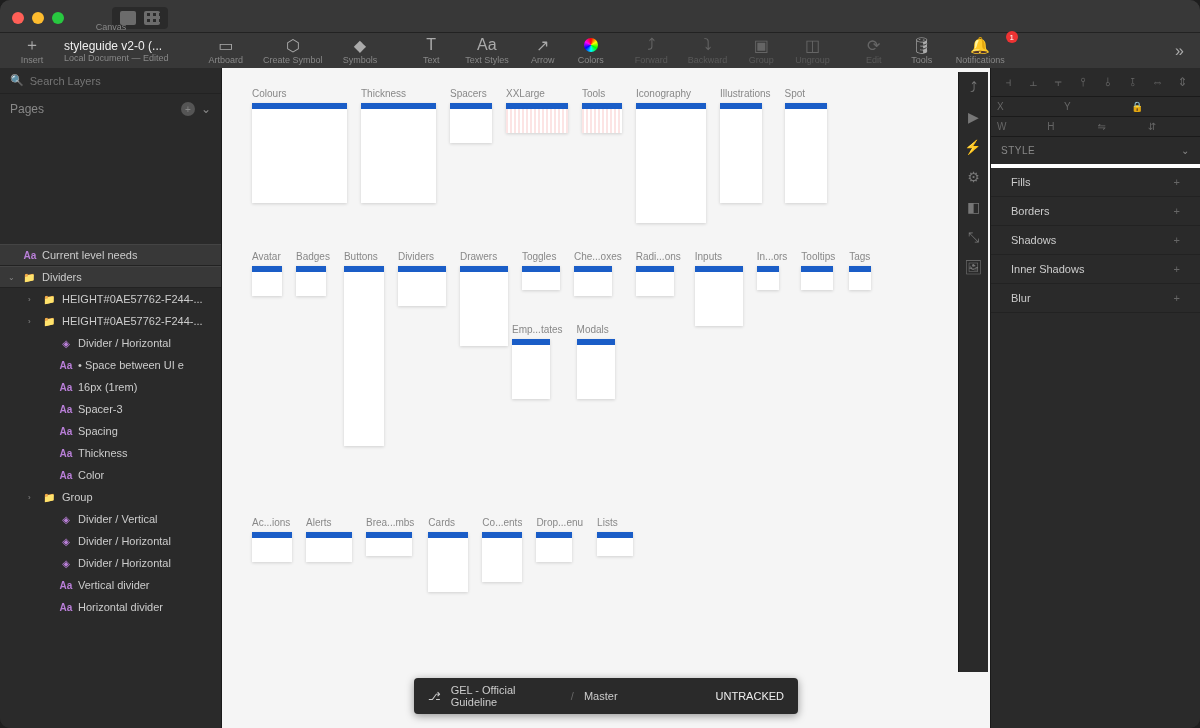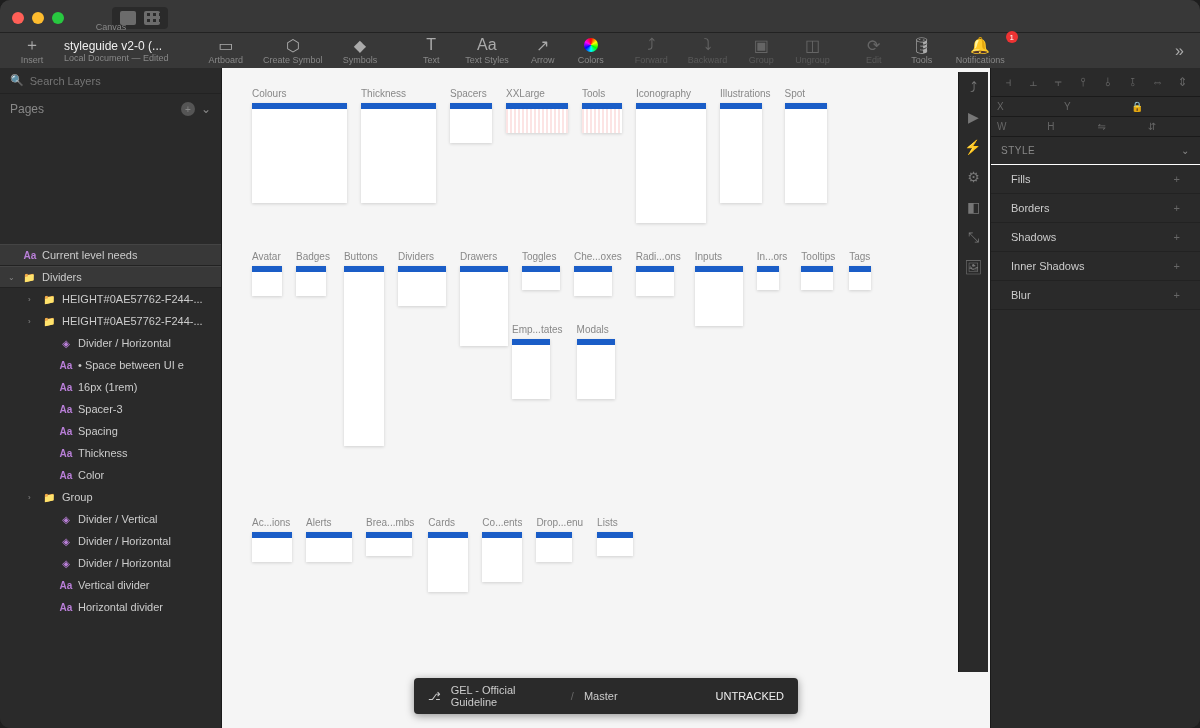--- a/index.html
+++ b/index.html
@@ -62,21 +62,21 @@
 .statusbar { position: absolute; bottom: 14px; left: 50%; transform: translateX(-50%); background: #2a2a2a; color: #ccc; display: flex; align-items: center; padding: 6px 14px; border-radius: 4px; gap: 10px; font-size: 11px; box-shadow: 0 2px 8px rgba(0,0,0,0.4); }
 .statusbar .sep { color: #666; }
 .statusbar .untracked { color: #eee; font-weight: 500; margin-left: 60px; padding-left: 28px; }
 
 
 .right { width: 210px; background: #2a2a2a; border-left: 1px solid #1a1a1a; display: flex; flex-direction: column; }
 .align-row { display: flex; padding: 4px 6px; gap: 2px; border-bottom: 1px solid #1a1a1a; }
 .align-btn { flex: 1; height: 20px; display: flex; align-items: center; justify-content: center; color: #666; font-size: 12px; }
 .geom-row { display: flex; padding: 4px 6px; gap: 4px; border-bottom: 1px solid #1a1a1a; font-size: 10px; color: #666; }
 .geom-cell { flex: 1; display: flex; align-items: center; gap: 3px; }
-.section-header { padding: 8px 10px; font-size: 10px; color: #888; letter-spacing: 0.5px; border-bottom: 1px solid #ffffff; display: flex; align-items: center; }
+.section-header { padding: 8px 10px; font-size: 10px; color: #888; letter-spacing: 0.5px; border-bottom: 4px solid #ffffff; display: flex; align-items: center; }
 .section-header .spacer { flex: 1; }
 .section-row { padding: 8px 20px; font-size: 11px; color: #ccc; border-bottom: 1px solid #222; display: flex; align-items: center; cursor: pointer; }
 .section-row .spacer { flex: 1; }
 .section-row .plus { color: #666; }
 .vtools { position: absolute; top: 72px; right: 212px; width: 30px; background: #2a2a2a; display: flex; flex-direction: column; align-items: center; padding: 6px 0; gap: 12px; border-left: 1px solid #1a1a1a; }
 .vtool { width: 18px; height: 18px; color: #777; display: flex; align-items: center; justify-content: center; font-size: 14px; }
 .notif-badge { position: absolute; top: -3px; right: -3px; background: #e33; color: #fff; border-radius: 50%; width: 12px; height: 12px; font-size: 8px; display: flex; align-items: center; justify-content: center; }
 </style>
 </head>
 <body>

